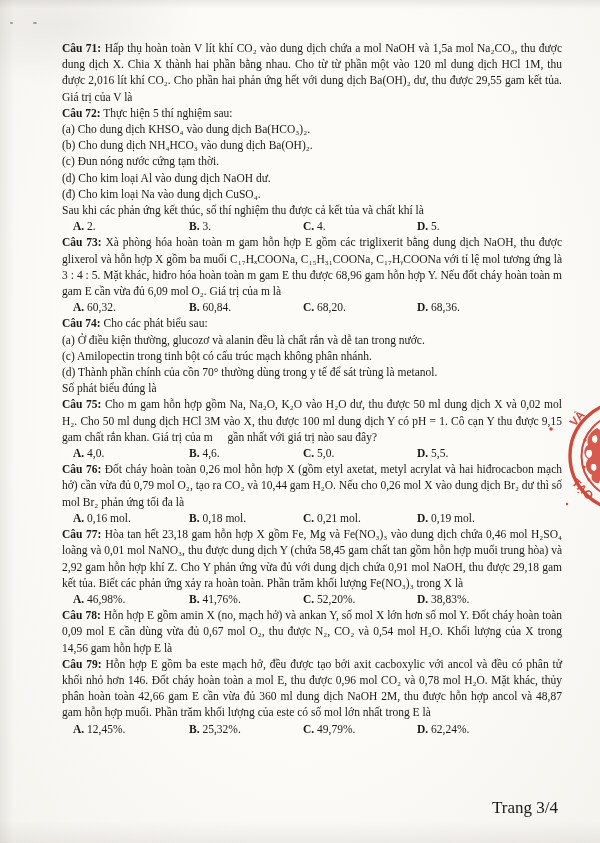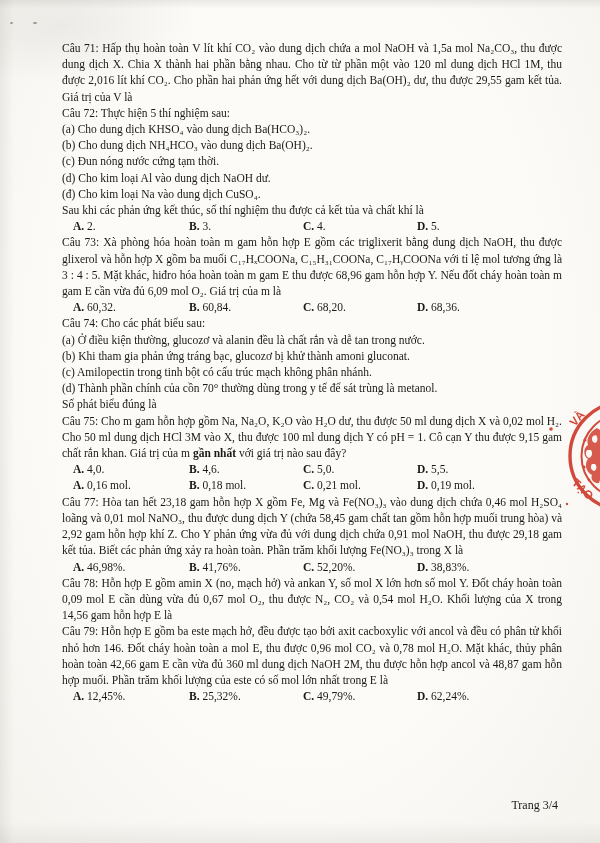--- a/index.html
+++ b/index.html
@@ -13,29 +13,29 @@
       radial-gradient(ellipse at 50% 42%, #fcfbf8 55%, #f5f3ee 100%);
   }
   .speck{position:absolute;background:#9a968e;border-radius:50%;}
   .content{
     position:absolute;left:62px;top:40px;width:500px;
     font-family:"Liberation Serif","DejaVu Serif",serif;
     font-size:11.5px;line-height:16.2px;color:#1b1915;
     text-align:justify;
   }
   .q p{margin:0;padding:0;}
-  .qlabel{font-weight:normal;}
-  .b{font-weight:bold;}
+  .qlabel{font-weight:bold;}
+  .b{font-weight:normal;margin-left:12px;}
   .item{padding-left:33px;}
   .options{display:grid;grid-template-columns:116px 114px 114px 1fr;padding-left:11px;}
   .opt b{font-weight:bold;}
   .footer{
     position:absolute;right:42px;top:798px;
     font-family:"Liberation Serif","DejaVu Serif",serif;
-    font-size:12px;color:#1b1915;
+    font-size:17px;color:#1b1915;
   }
   .stamp{position:absolute;right:0;top:388px;width:60px;height:140px;opacity:0.88;}
 </style>
 </head>
 <body>
 
 <div class="page">
 
   <span class="speck" style="left:10px;top:22px;width:3px;height:2px;"></span>
   <span class="speck" style="left:33px;top:22px;width:4px;height:2px;"></span>
@@ -68,37 +68,37 @@
         <span class="opt"><b>A.</b> <span>60,32.</span></span>
         <span class="opt"><b>B.</b> <span>60,84.</span></span>
         <span class="opt"><b>C.</b> <span>68,20.</span></span>
         <span class="opt"><b>D.</b> <span>68,36.</span></span>
       </div>
     </div>
 
     <div class="q">
       <p><b class="qlabel">Câu 74:</b> <span>Cho các phát biểu sau:</span></p>
       <p class="item">(a) Ở điều kiện thường, glucozơ và alanin đều là chất rắn và dễ tan trong nước.</p>
-      <p class="item">(b) Khi tham gia phản ứng tráng bạc, glucozơ bị khử thành amoni gluconat.</p>
       <p class="item">(c) Amilopectin trong tinh bột có cấu trúc mạch không phân nhánh.</p>
       <p class="item">(d) Thành phần chính của cồn 70° thường dùng trong y tế để sát trùng là metanol.</p>
       <p class="closing">Số phát biểu đúng là</p>
     </div>
 
     <div class="q">
       <p><b class="qlabel">Câu 75:</b> <span>Cho m gam hỗn hợp gồm Na, Na₂O, K₂O vào H₂O dư, thu được 50 ml dung dịch X và 0,02 mol H₂. Cho 50 ml dung dịch HCl 3M vào X, thu được 100 ml dung dịch Y có pH = 1. Cô cạn Y thu được 9,15 gam chất rắn khan. Giá trị của m</span> <span class="b">gần nhất</span> <span>với giá trị nào sau đây?</span></p>
       <div class="options">
         <span class="opt"><b>A.</b> <span>4,0.</span></span>
         <span class="opt"><b>B.</b> <span>4,6.</span></span>
         <span class="opt"><b>C.</b> <span>5,0.</span></span>
         <span class="opt"><b>D.</b> <span>5,5.</span></span>
       </div>
     </div>
 
     <div class="q">
+      <p><b class="qlabel">Câu 76:</b> <span>Đốt cháy hoàn toàn 0,26 mol hỗn hợp X (gồm etyl axetat, metyl acrylat và hai hiđrocacbon mạch hở) cần vừa đủ 0,79 mol O₂, tạo ra CO₂ và 10,44 gam H₂O. Nếu cho 0,26 mol X vào dung dịch Br₂ dư thì số mol Br₂ phản ứng tối đa là</span></p>
       <div class="options">
         <span class="opt"><b>A.</b> <span>0,16 mol.</span></span>
         <span class="opt"><b>B.</b> <span>0,18 mol.</span></span>
         <span class="opt"><b>C.</b> <span>0,21 mol.</span></span>
         <span class="opt"><b>D.</b> <span>0,19 mol.</span></span>
       </div>
     </div>
 
     <div class="q">
       <p><b class="qlabel">Câu 77:</b> <span>Hòa tan hết 23,18 gam hỗn hợp X gồm Fe, Mg và Fe(NO₃)₃ vào dung dịch chứa 0,46 mol H₂SO₄ loãng và 0,01 mol NaNO₃, thu được dung dịch Y (chứa 58,45 gam chất tan gồm hỗn hợp muối trung hòa) và 2,92 gam hỗn hợp khí Z. Cho Y phản ứng vừa đủ với dung dịch chứa 0,91 mol NaOH, thu được 29,18 gam kết tủa. Biết các phản ứng xảy ra hoàn toàn. Phần trăm khối lượng Fe(NO₃)₃ trong X là</span></p>

